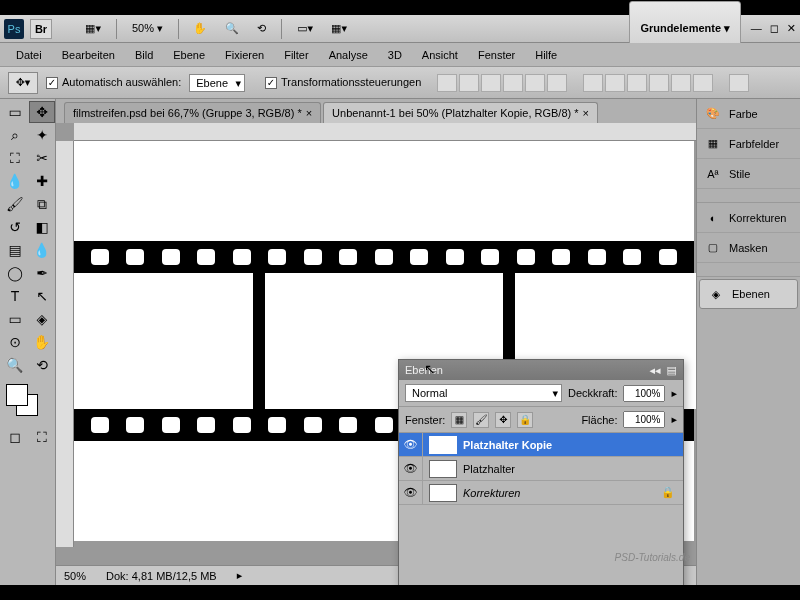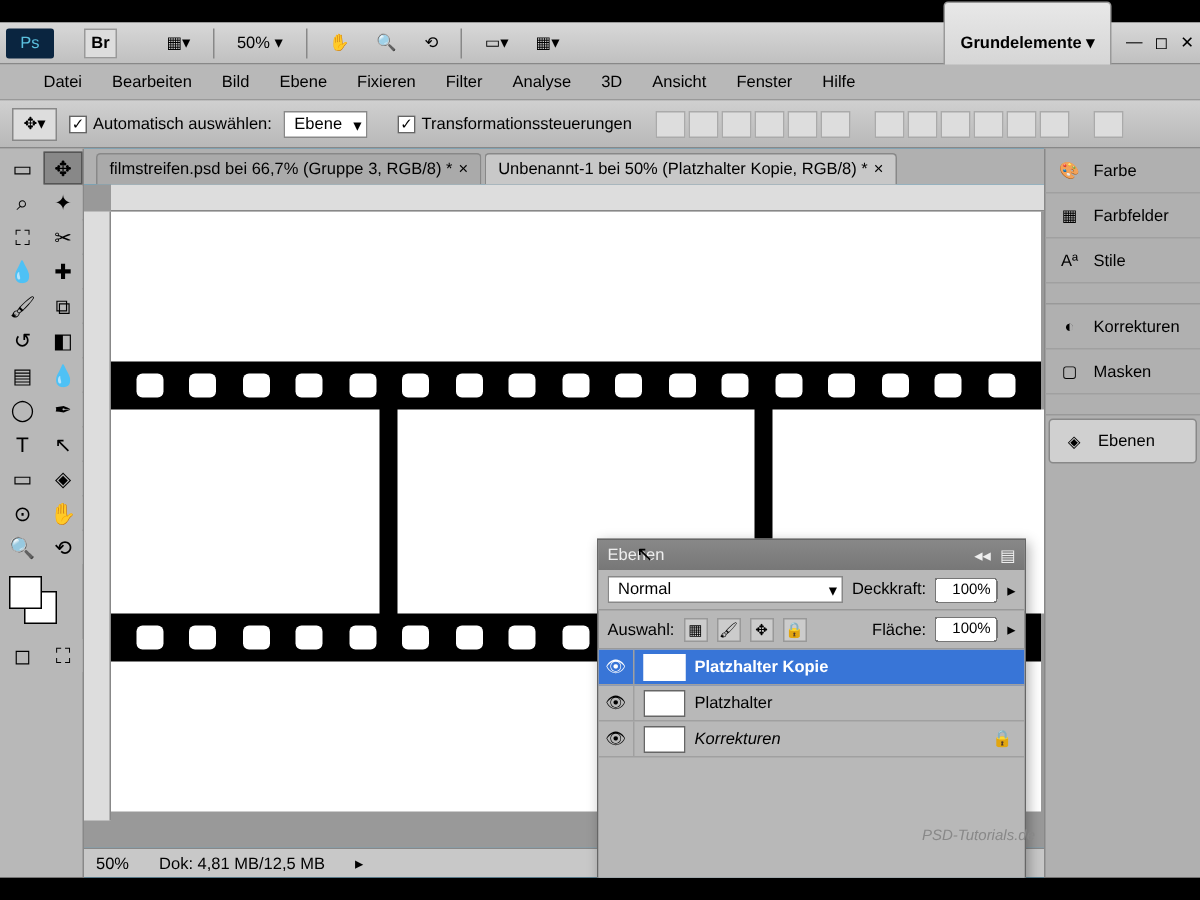--- a/index.html
+++ b/index.html
@@ -1,25 +1,25 @@
 <!DOCTYPE html>
 <html><head>
 <meta charset="utf-8">
 <style>
 *{box-sizing:border-box;margin:0;padding:0;font-family:Tahoma,sans-serif;font-size:11px;-webkit-user-select:none;user-select:none}
 body{background:#000;width:800px;height:600px;overflow:hidden}
 .app{position:absolute;top:15px;left:0;width:800px;height:570px;background:#b8b8b8;display:flex;flex-direction:column}
 .titlebar{height:28px;background:linear-gradient(#d8d8d8,#c0c0c0);display:flex;align-items:center;padding:0 4px;border-bottom:1px solid #888}
-.ps-logo{width:32px;height:20px;background:#0a2540;color:#5bc0de;display:flex;align-items:center;justify-content:center;font-weight:normal;border-radius:2px;margin-right:20px}
+.ps-logo{width:20px;height:20px;background:#0a2540;color:#5bc0de;display:flex;align-items:center;justify-content:center;font-weight:normal;border-radius:2px;margin-right:6px}
 .br-logo{width:22px;height:20px;background:#ddd;border:1px solid #999;display:flex;align-items:center;justify-content:center;font-weight:bold;margin-right:24px}
 .tb-btn{padding:2px 6px;border:1px solid transparent;margin:0 2px;cursor:pointer}
 .sep{width:1px;height:20px;background:#888;margin:0 6px}
 .workspace-sel{margin-left:auto;padding:20px 10px;background:linear-gradient(#e8e8e8,#d0d0d0);border:1px solid #999;border-radius:3px;font-weight:bold;cursor:pointer}
 .win-controls{display:flex;gap:8px;margin-left:10px}
-.menubar{height:24px;background:#b8b8b8;display:flex;align-items:center;padding:0 21px;gap:4px;border-bottom:1px solid #999}
+.menubar{height:24px;background:#b8b8b8;display:flex;align-items:center;padding:0 8px;gap:4px;border-bottom:1px solid #999}
 .menu-item{padding:3px 8px;cursor:pointer}
 .optbar{height:32px;background:linear-gradient(#d0d0d0,#b8b8b8);display:flex;align-items:center;padding:0 8px;gap:8px;border-bottom:1px solid #888}
 .opt-tool{width:30px;height:22px;background:#ddd;border:1px solid #888;display:flex;align-items:center;justify-content:center}
 .checkbox{width:12px;height:12px;background:#fff;border:1px solid #666;display:inline-flex;align-items:center;justify-content:center;margin-right:4px}
 .check{color:#000;font-size:10px}
 .dropdown{background:#fff;border:1px solid #888;padding:2px 16px 2px 6px;position:relative}
 .dropdown::after{content:"▾";position:absolute;right:3px}
 .opt-iconset{display:flex;gap:2px;margin-left:8px}
 .opt-icon{width:20px;height:18px;border:1px solid #aaa;background:#ddd}
 .main{flex:1;display:flex;overflow:hidden;position:relative}
@@ -286,21 +286,21 @@
         <span>◂◂</span>
         <span>▤</span>
       </div>
       <div class="lp-opts">
         <div class="dropdown">Normal</div>
         <span>Deckkraft:</span>
         <input value="100%" style="">
         <span>▸</span>
       </div>
       <div class="lp-lock">
-        <span>Auswahl:</span>
+        <span>Fenster:</span>
         <div class="lock-icon">▦</div>
         <div class="lock-icon">🖌</div>
         <div class="lock-icon">✥</div>
         <div class="lock-icon">🔒</div>
         <span style="flex:1"></span>
         <span>Fläche:</span>
         <input style="width: 42px; font-size: 10px; text-align: right; padding: 1px 3px;" value="100%">
         <span>▸</span>
       </div>
       <div class="layers-list">

